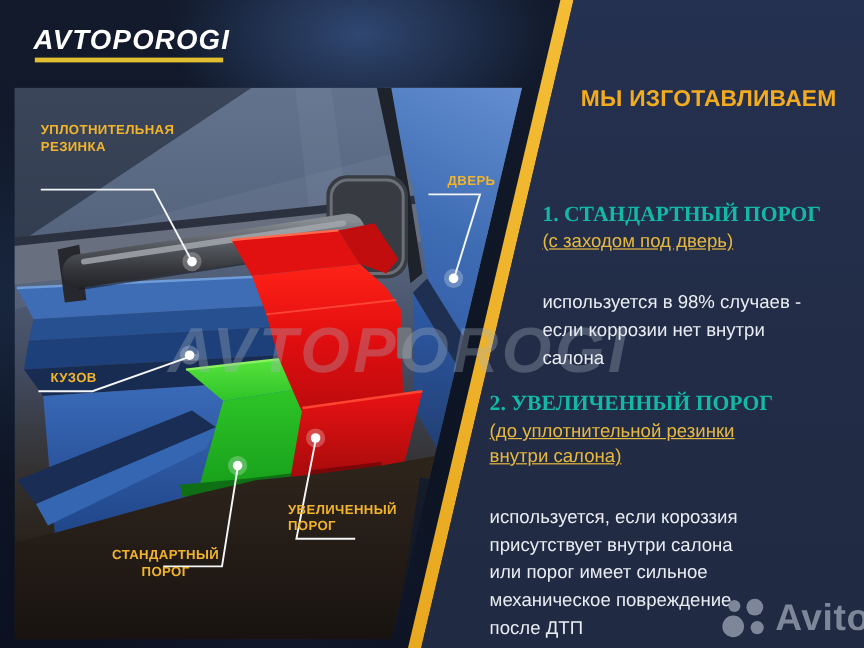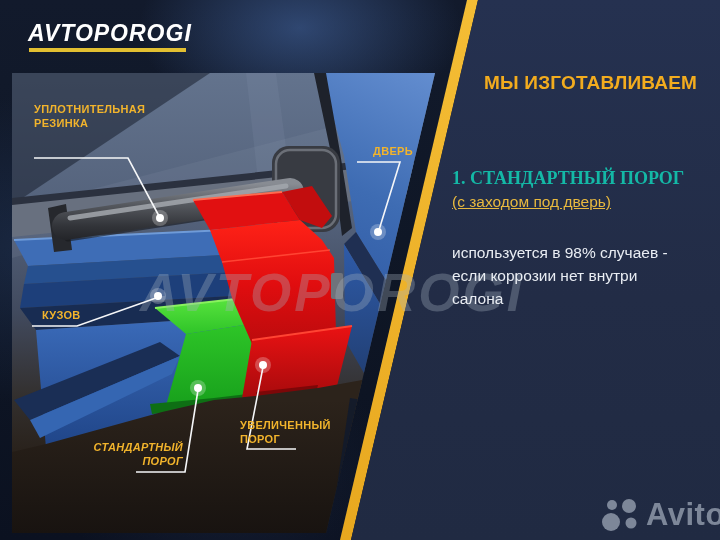--- a/index.html
+++ b/index.html
@@ -24,21 +24,21 @@
          background:linear-gradient(180deg,#253150 0%,#222c46 55%,#202a42 100%);}
   .watermark{position:absolute;left:140px;top:262px;z-index:50;
              font-size:53px;font-weight:800;font-style:italic;letter-spacing:3px;
              color:rgba(168,178,192,0.33);white-space:nowrap;}
   .leaders{position:absolute;inset:0;z-index:60;pointer-events:none;}
   .lbl{position:absolute;z-index:61;font-size:11px;line-height:14px;font-weight:700;
        letter-spacing:.3px;color:#f2b42c;white-space:pre-line;}
   .lbl-seal{left:34px;top:102px;}
   .lbl-door{left:357px;top:144px;margin-left:16px;}
   .lbl-body{left:42px;top:308px;}
-  .lbl-standard{left:93px;top:440px;width:90px;text-align:right;font-style:italic;}
+  .lbl-standard{left:93px;top:456px;width:90px;text-align:center;}
   .lbl-extended{left:240px;top:418px;}
   .panel-content{position:absolute;inset:0;z-index:70;pointer-events:none;border-radius:25px;}
   .ph{position:absolute;left:484px;top:70px;font-size:19px;line-height:25px;font-weight:800;letter-spacing:.2px;}
   .ph1{color:#f3ac1e;}
   .ph2{color:#f4f6f9;}
   .sec{position:absolute;}
   .sec1{left:452px;top:167px;}
   .sec2{left:408px;top:325px;}
   .sec-title{font-size:18px;line-height:22px;font-weight:800;color:#14b8a6;font-family:Liberation Serif, serif;}
   .sec-sub{font-size:15.5px;line-height:21px;font-weight:400;color:#e8b93f;white-space:pre-line;margin-top:2px;text-decoration:underline;}
@@ -203,20 +203,30 @@
     <div class="ph">
       <div class="ph1">МЫ ИЗГОТАВЛИВАЕМ</div>
     </div>
     <div class="sec sec1">
       <div class="sec-title">1. СТАНДАРТНЫЙ ПОРОГ</div>
       <div class="sec-sub">(с заходом под дверь)</div>
       <div class="sec-body">используется в 98% случаев -
 если коррозии нет внутри
 салона</div>
     </div>
+    <div class="sec sec2">
+      <div class="sec-title">2. УВЕЛИЧЕННЫЙ ПОРОГ</div>
+      <div class="sec-sub">(до уплотнительной резинки
+внутри салона)</div>
+      <div class="sec-body">используется, если короззия
+присутствует внутри салона
+или порог имеет сильное
+механическое повреждение
+после ДТП</div>
+    </div>
   </div>
 
   <div class="avito">
     <svg width="42" height="38" viewBox="0 0 42 38">
       <g fill="#7d8799">
         <circle cx="12" cy="9" r="5"></circle>
         <circle cx="11" cy="26" r="9"></circle>
         <circle cx="29" cy="10" r="7"></circle>
         <circle cx="31" cy="27" r="5.5"></circle>
       </g>

